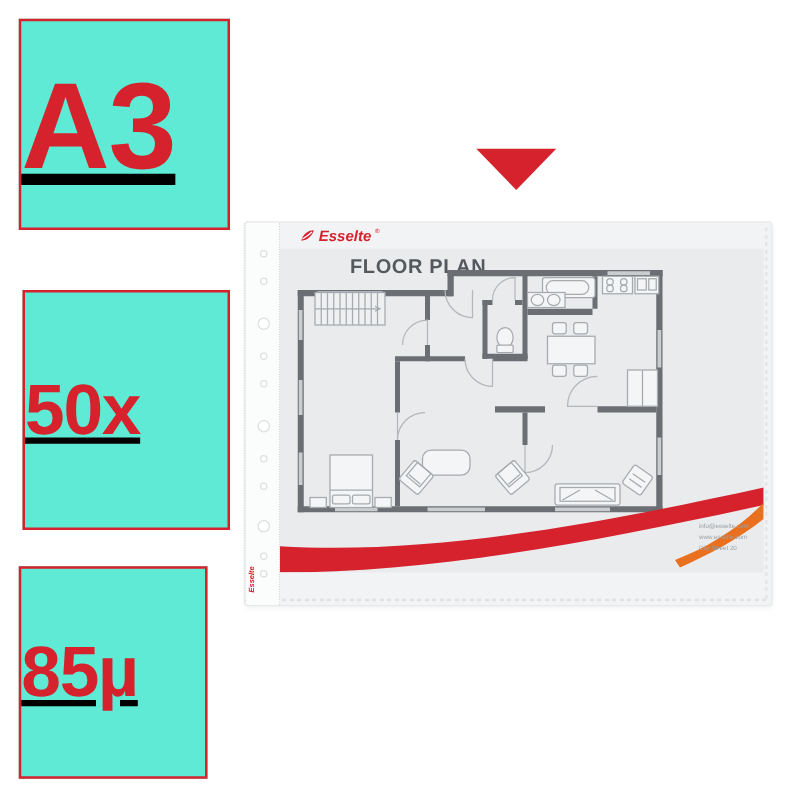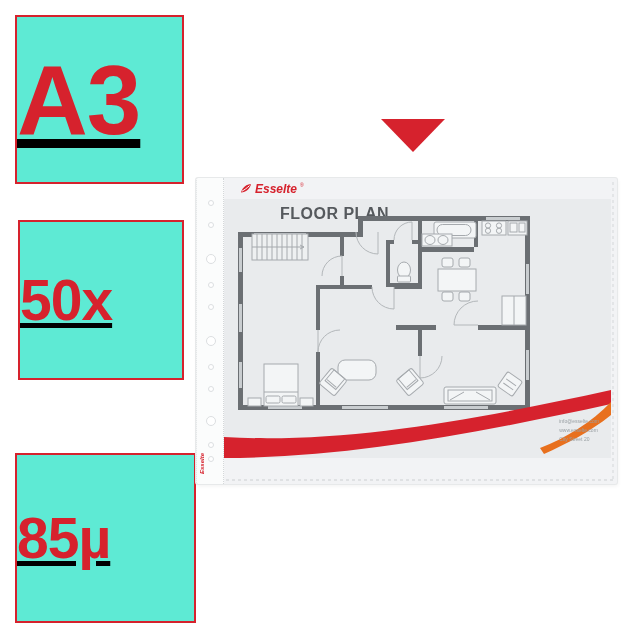--- a/index.html
+++ b/index.html
@@ -5,23 +5,23 @@
   * { margin:0; padding:0; box-sizing:border-box; }
   html,body { width:640px; height:640px; background:#ffffff; font-family:"Liberation Sans", sans-serif; }
   .canvas { position:relative; width:640px; height:640px; background:#ffffff; overflow:hidden; }
 
   
   .badge { position:absolute; border:2.5px solid #d6222d; background:#5eead4;
            display:flex; align-items:center; justify-content:flex-start;text-decoration:underline; }
   .badge span { color:#d6222d; font-weight:bold; line-height:1; letter-spacing:-1px; }
   .badge-a3   { left:15px; top:15px;  width:169px; height:169px; }
   .badge-a3 span { font-size:98px; }
-  .badge-50x  { left:18px; top:220px; width:166px; height:160px; }
+  .badge-50x  { left:18px; top:232px; width:166px; height:192px; }
   .badge-50x span { font-size:57px; }
-  .badge-85u  { left:15px; top:453px; width:181px; height:170px; }
+  .badge-85u  { left:15px; top:453px; width:151px; height:170px; }
   .badge-85u span { font-size:57px; }
 
   
   .arrow-down { position:absolute; left:381px; top:119px; width:0; height:0;
     border-left:32px solid transparent; border-right:32px solid transparent;
     border-top:33px solid #d6222d; }
 
   
   .pocket { position:absolute; left:196px; top:178px; width:421px; height:306px;
     background:#f2f3f5; border-radius:2px;

